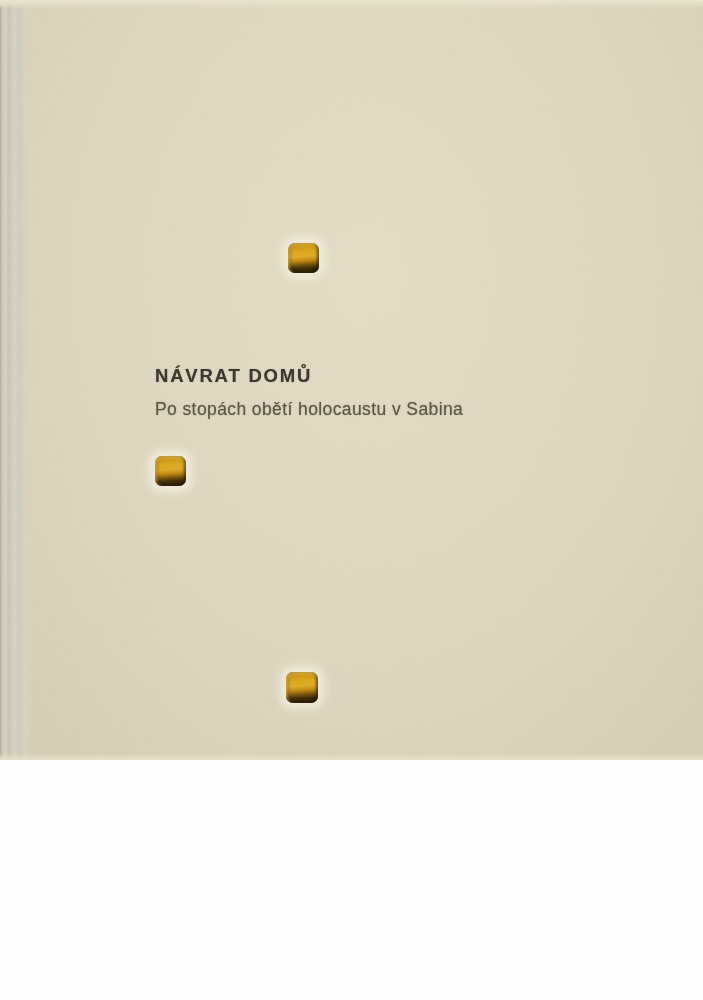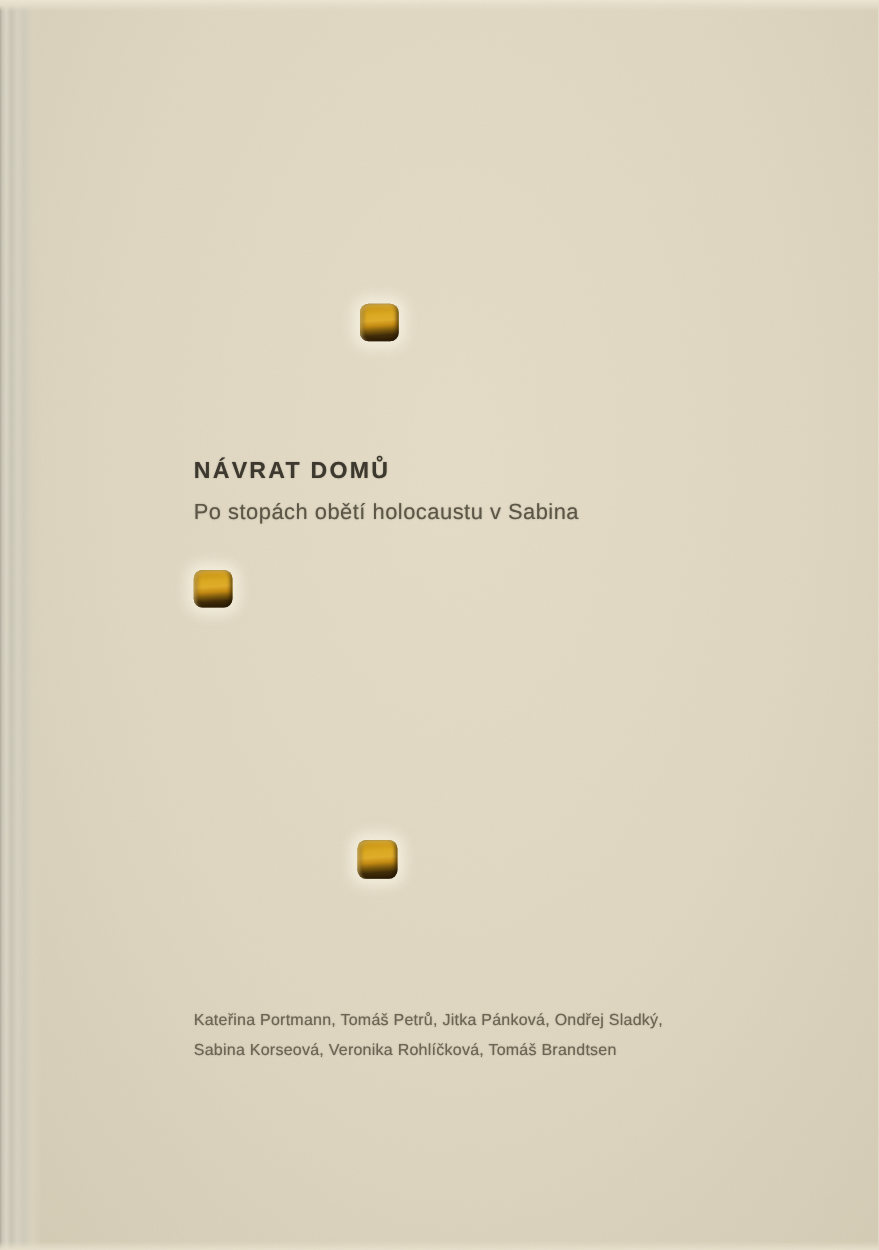--- a/index.html
+++ b/index.html
@@ -9,21 +9,21 @@
     height: 1000px;
     overflow: hidden;
     font-family: "Liberation Sans", sans-serif;
   }
 
   
   .cover {
     position: absolute;
     inset: 0;
     width: 703px;
-    height: 1000px;
+    height: 760px;
     background: radial-gradient(ellipse at 52% 36%,
                 var(--paper-light) 0%,
                 var(--paper) 55%,
                 var(--paper-dark) 100%);
   }
 
   
   .spine {
     position: absolute;
     left: 0; top: 0; bottom: 0;
@@ -132,24 +132,20 @@
 
   <div class="title-block">
     <h1 class="title">NÁVRAT DOMŮ</h1>
     <p class="subtitle">Po stopách obětí holocaustu v Sabina</p>
   </div>
 
   <div class="stone stone-2"></div>
 
   <div class="stone stone-3"></div>
 
-  <div class="authors-block">
-    <div class="authors-line">Kateřina Portmann, Tomáš Petrů, Jitka Pánková, Ondřej Sladký,</div>
-    <div class="authors-line">Sabina Korseová, Veronika Rohlíčková, Tomáš Brandtsen</div>
-  </div>
 
   <svg class="grain" xmlns="http://www.w3.org/2000/svg" width="703" height="1000">
     <filter id="grain-f">
       <feTurbulence type="fractalNoise" baseFrequency="0.85" numOctaves="2" seed="7"></feTurbulence>
       <feColorMatrix type="saturate" values="0"></feColorMatrix>
       <feComponentTransfer>
         <feFuncA type="linear" slope="0.10" intercept="0"></feFuncA>
       </feComponentTransfer>
     </filter>
     <rect width="703" height="1000" filter="url(#grain-f)"></rect>

